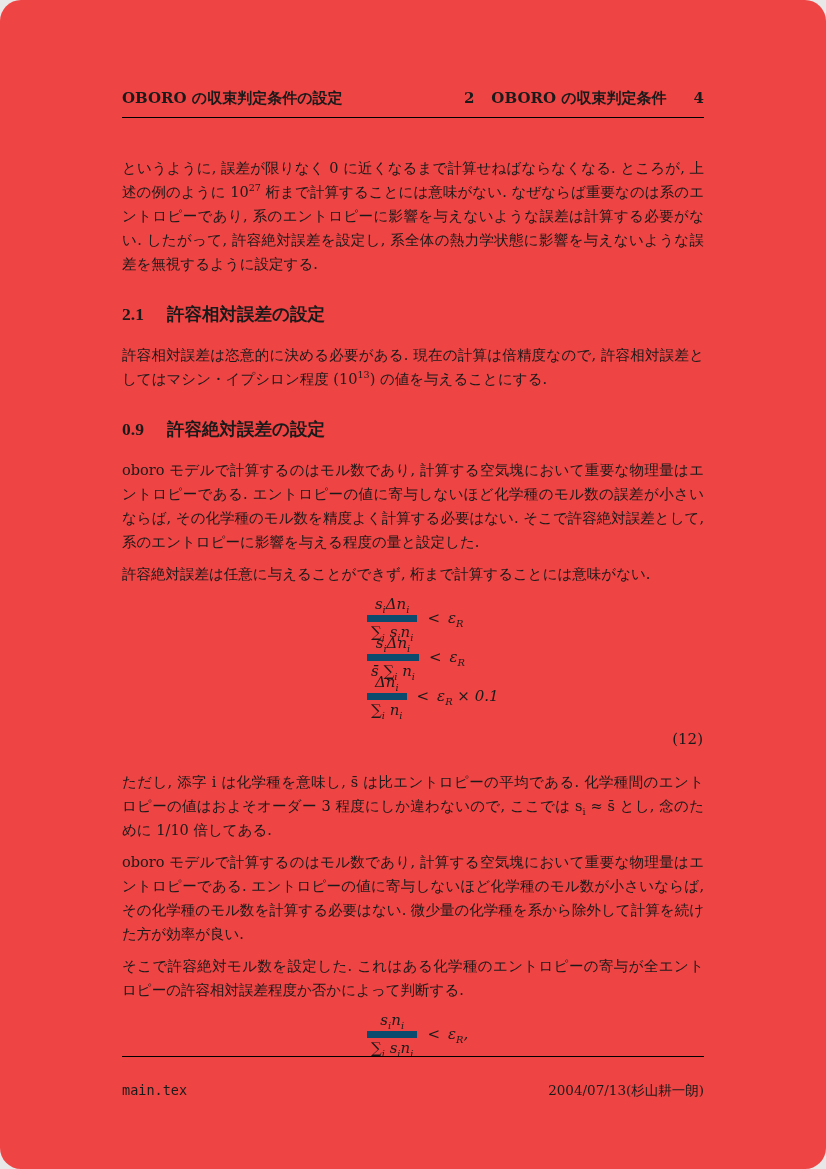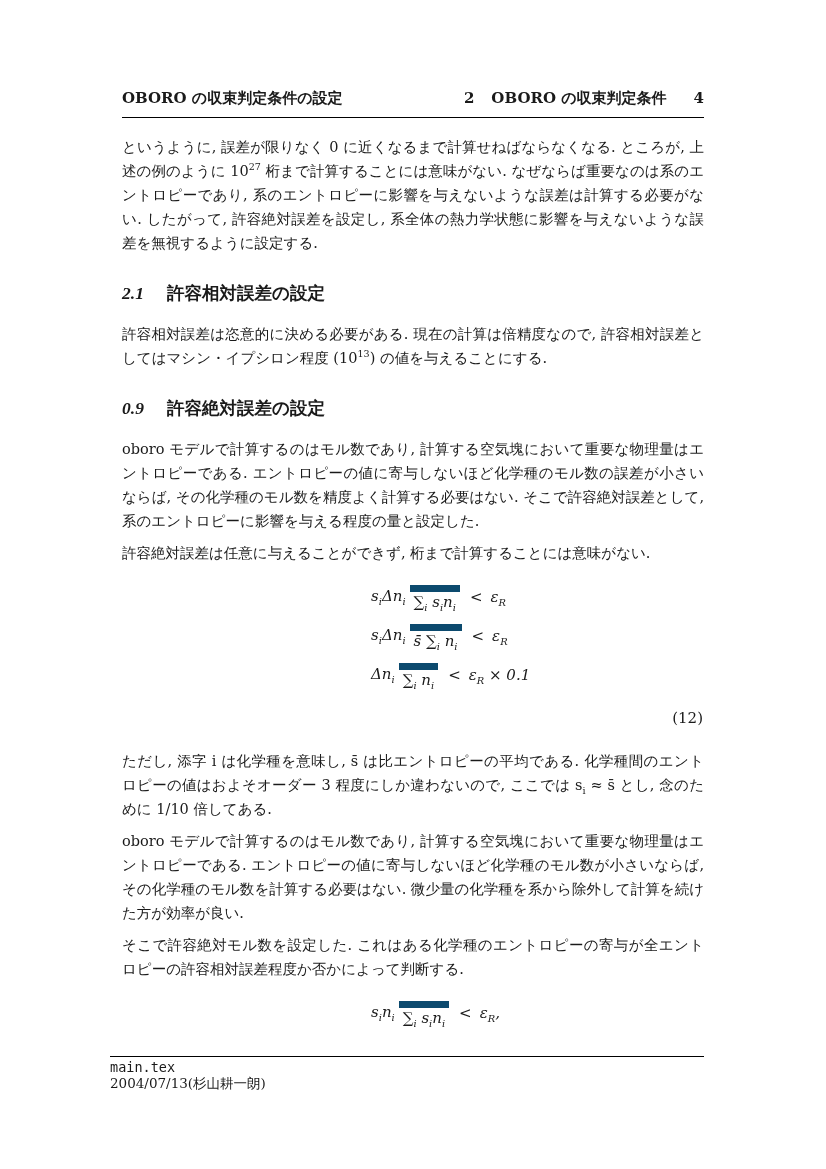--- a/index.html
+++ b/index.html
@@ -1,80 +1,81 @@
 <!DOCTYPE html>
 <html><head>
 <meta charset="utf-8">
 <style>
   html,body{margin:0;padding:0;background:#e8e8e8;}
   .page{
     position:relative;
     width:826px;height:1169px;
     margin:0 auto;
-    background:#ffffff;
+    background:#ef4444;
     color:#1a1a1a;
     font-family:"DejaVu Serif","Liberation Serif",serif;
     font-size:14.5px;
     line-height:24px;
     overflow:hidden;
     box-sizing:border-box;
+    border-radius:21px;
   }
   .content{padding:0 122px;box-sizing:border-box;}
 
   
   .header{
     display:flex;justify-content:space-between;align-items:baseline;
     padding-top:86px;padding-bottom:7px;
     border-bottom:1.5px solid #000;
     font-weight:bold;font-size:15px;
   }
   .h-right{display:flex;align-items:baseline;}
   .h-sec-num{margin-right:17px;}
   .h-page{margin-left:27px;}
 
   
   .para{margin:8px 0 0 0;text-align:justify;}
-  .para.first{margin-top:17px;}
+  .para.first{margin-top:38px;}
 
   
   .sec{
     margin:27px 0 18px 0;
     font-size:17.5px;font-weight:bold;line-height:22px;
   }
-  .sec .sec-num{font-family:"Liberation Serif","DejaVu Serif",serif;margin-right:17px;font-style:italic;}
+  .sec .sec-num{font-family:"Liberation Serif","DejaVu Serif",serif;margin-right:17px;}
   .sec .sec-title{font-family:"Liberation Sans","DejaVu Sans",sans-serif;}
 
   
   .eq-block{margin:13px 0 6px 0;}
   .eq-row{
     position:relative;display:flex;align-items:center;
     margin-left:243px;height:39px;
     font-size:15px;line-height:17px;
   }
   .eq-row.tall{height:46px;}
   .m{font-style:italic;font-family:"DejaVu Serif",serif;}
   sub,sup{font-size:66%;line-height:0;}
-  .frac{display:inline-flex;flex-direction:row;align-items:center;text-align:center;margin:16px 2px;}
+  .frac{display:inline-flex;flex-direction:column;align-items:center;text-align:center;margin:16px 2px;}
   .frac .fnum{padding:0 4px 2px 4px;}
   .frac .fden{border-top:7px solid #0c4a6e;padding:2px 4px 0 4px;}
   .rel{margin:0 8px;}
   .eq-num{
     position:absolute;right:1px;top:50%;transform:translateY(-50%);
     font-style:normal;
   }
   .bigsum{display:inline-flex;flex-direction:column;align-items:center;margin:0 4px;transform:translateY(6px);}
   .bigsum-g{font-size:25px;line-height:22px;font-style:normal;}
   .bigsum-l{font-size:10px;line-height:10px;font-style:italic;}
 
   
   .footer{
-    position:absolute;left:110px;right:122px;top:1056px;
-    border-top:1.5px solid #000;padding-top:2px;
+    position:absolute;left:122px;right:122px;top:1056px;
+    border-top:1.5px solid #000;padding-top:25px;
     display:flex;justify-content:space-between;
-    font-size:13.5px;line-height:16px;flex-direction:column;
+    font-size:13.5px;line-height:16px;
   }
   .tt{font-family:"DejaVu Sans Mono","Liberation Mono",monospace;}
 </style>
 </head>
 <body>
 
 <div class="page">
   <div class="content">
 
     <div class="header">

